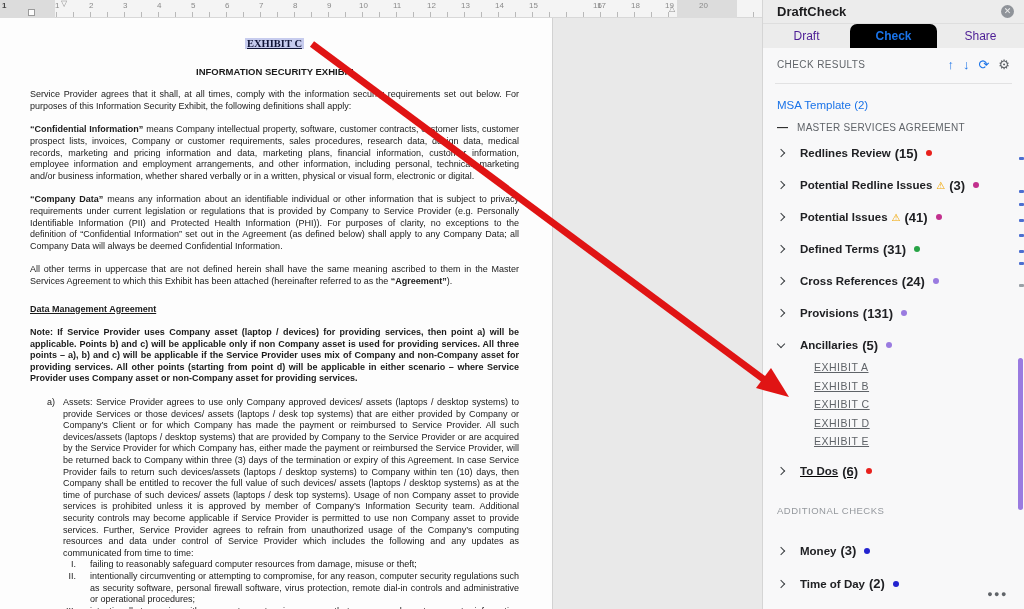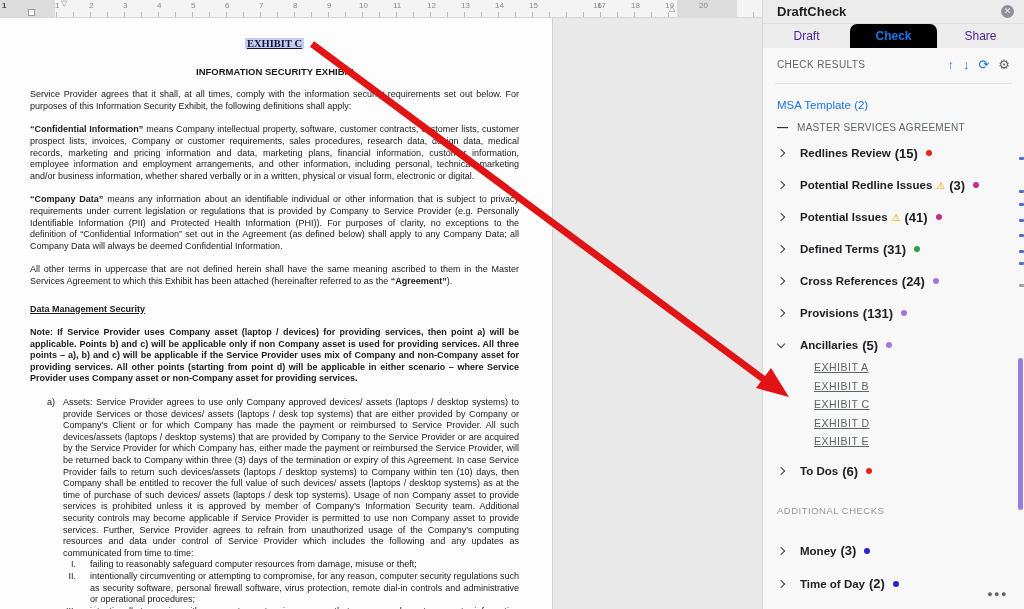--- a/index.html
+++ b/index.html
@@ -65,21 +65,21 @@
   .srow { display:flex; align-items:center; height:32px; padding-left:15px; cursor:pointer; }
   .chev { width:6px; height:6px; border-right:1.6px solid #3c4043; border-bottom:1.6px solid #3c4043;
           transform:rotate(-45deg); flex:none; margin-right:16px; }
   .chev.down { transform:rotate(45deg); margin-top:-3px; }
   .slabel { font-size:11.5px; font-weight:bold; color:#202124; }
   .scount { font-size:13px; font-weight:bold; color:#202124; margin-left:4px; }
   .warn-ic { font-size:10px; color:#f0a500; margin-left:4px; }
   .dot { width:6px; height:6px; border-radius:50%; margin-left:8px; flex:none; }
   .exhibit { display:block; margin-left:51px; margin-bottom:6.5px; font-size:10.5px; color:#5f6368;
              letter-spacing:.5px; text-decoration:underline; cursor:pointer; width:max-content; }
-  #todos-row { margin-top:8px; }
+  #todos-row { margin-top:8px;text-decoration:underline; }
   #addl-label { font-size:9.5px; color:#94989d; letter-spacing:.5px; margin:18px 0 18px 14px; }
   .srow.addl { height:33px; }
   #more-btn { position:absolute; right:16px; bottom:10px; font-size:9px; letter-spacing:1.5px;
               color:#606469; cursor:pointer; }
 
   
   #sb-scrolltrack { position:absolute; right:0; top:0; width:7px; height:609px; }
   #sb-thumb { position:absolute; right:1px; top:358px; width:5px; height:152px;
               background:#9a7be0; border-radius:3px; cursor:grab; }
   .scroll-mark { position:absolute; right:0; width:5px; height:3px; background:#4d6fd0; border-radius:1px; }
@@ -129,21 +129,21 @@
         <div class="doc-subtitle">INFORMATION SECURITY EXHIBIT</div>
 
         <p class="para">Service Provider agrees that it shall, at all times, comply with the information security requirements set out below.  For purposes of this Information Security Exhibit, the following definitions shall apply:</p>
 
         <p class="para"><b>“Confidential Information”</b><span> means Company intellectual property, software, customer contracts, customer lists, customer prospect lists, invoices, Company or customer requirements, sales procedures, research data, design data, medical records, marketing and pricing information and data, marketing plans, financial information, customer information, employee information and employment arrangements, and other information, including personal, technical, marketing and/or business information, whether shared verbally or in a written, physical or visual form, electronic or digital.</span></p>
 
         <p class="para"><b>“Company Data”</b><span> means any information about an identifiable individual or other information that is subject to privacy requirements under current legislation or regulations that is provided by Company to Service Provider (e.g. Personally Identifiable Information (PII) and Protected Health Information (PHI)).  For purposes of clarity, no exceptions to the definition of “Confidential Information” set out in the Agreement (as defined below) shall apply to any Company Data; all Company Data will always be deemed Confidential Information.</span></p>
 
         <p class="para"><span>All other terms in uppercase that are not defined herein shall have the same meaning ascribed to them in the Master Services Agreement to which this Exhibit has been attached (hereinafter referred to as the </span><b>“Agreement”</b><span>).</span></p>
 
-        <div class="doc-h2">Data Management Security</div>
+        <div class="doc-h2">Data Management Agreement</div>
 
         <p class="note">Note: If Service Provider uses Company asset (laptop / devices) for providing services, then point a) will be applicable. Points b) and c) will be applicable only if non Company asset is used for providing services.  All three points – a), b) and c) will be applicable if the Service Provider uses mix of Company and non-Company asset for providing services. All other points (starting from point d) will be applicable in either scenario – where Service Provider uses Company asset or non-Company asset for providing services.</p>
 
         <div class="aitem">
           <span class="anum">a)</span>
           <div class="atext">Assets: Service Provider agrees to use only Company approved devices/ assets (laptops / desktop systems) to provide Services or those devices/ assets (laptops / desk top systems) that are either provided by Company or Company’s Client or for which Company has made the payment or reimbursed to Service Provider. All such devices/assets (laptops / desktop systems) that are provided by Company to the Service Provider or are acquired by the Service Provider for which Company has, either made the payment or reimbursed the Service Provider, will be returned back to Company within three (3) days of the termination or expiry of this Agreement. In case Service Provider fails to return such devices/assets (laptops / desktop systems) to Company within ten (10) days, then Company shall be entitled to recover the full value of such devices/ assets (laptops / desktop systems) as at the time of purchase of such devices/ assets (laptops / desk top systems). Usage of non Company asset to provide services is prohibited unless it is approved by member of Company’s Information Security team. Additional security controls may become applicable if Service Provider is permitted to use non Company asset to provide services. Further, Service Provider agrees to refrain from unauthorized usage of the Company’s computing resources and data under control of Service Provider which includes the following and any updates as communicated from time to time:</div>
         </div>
 
         <div class="ritem">
           <span class="rnum">I.</span>

